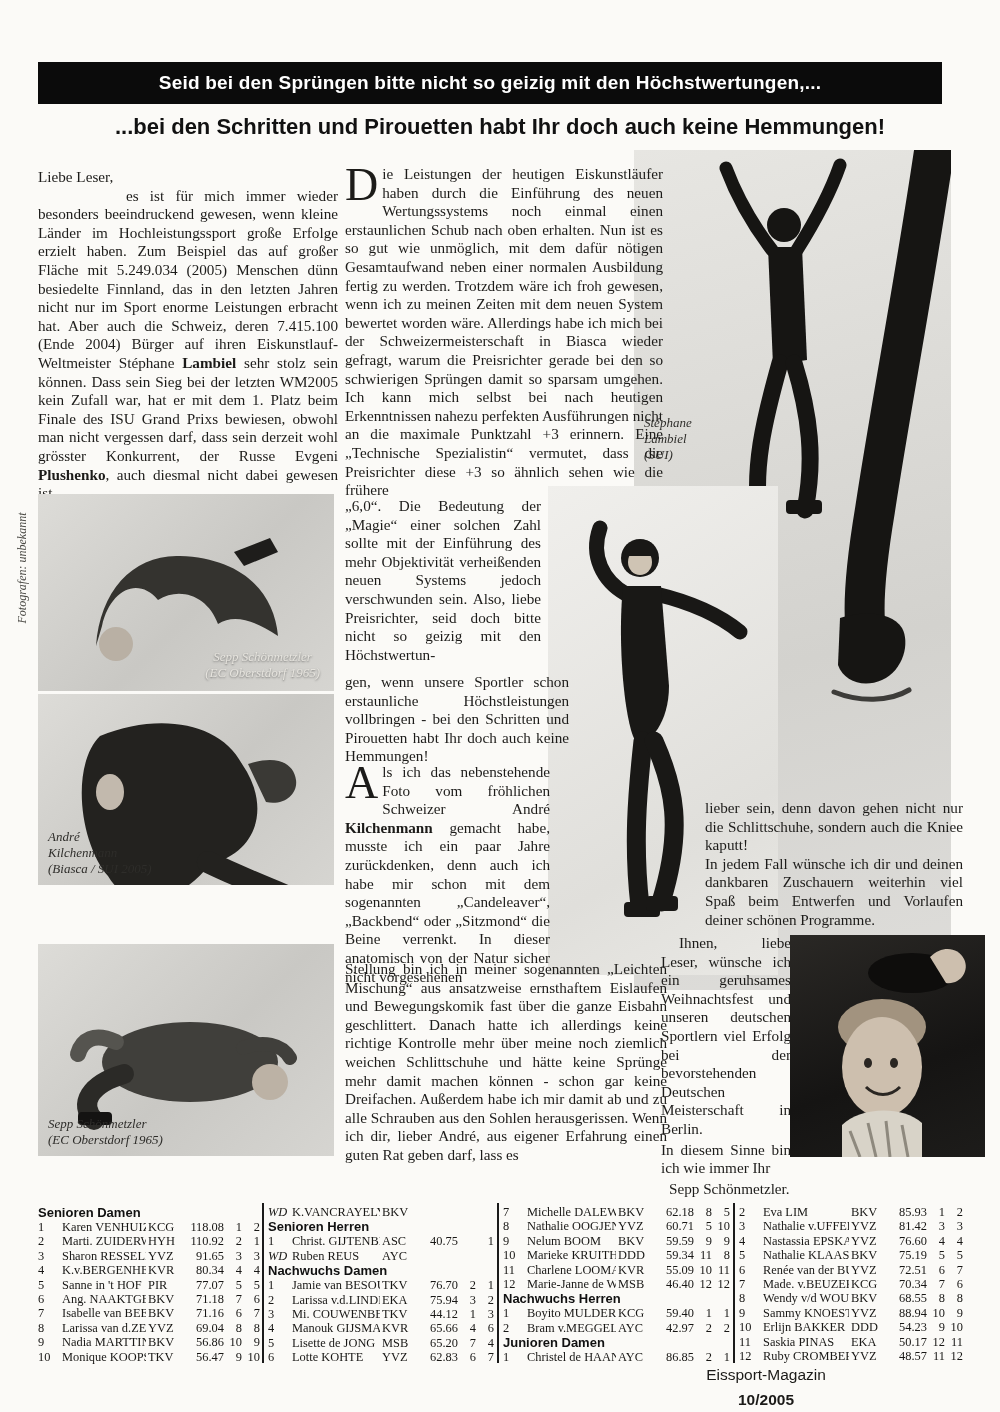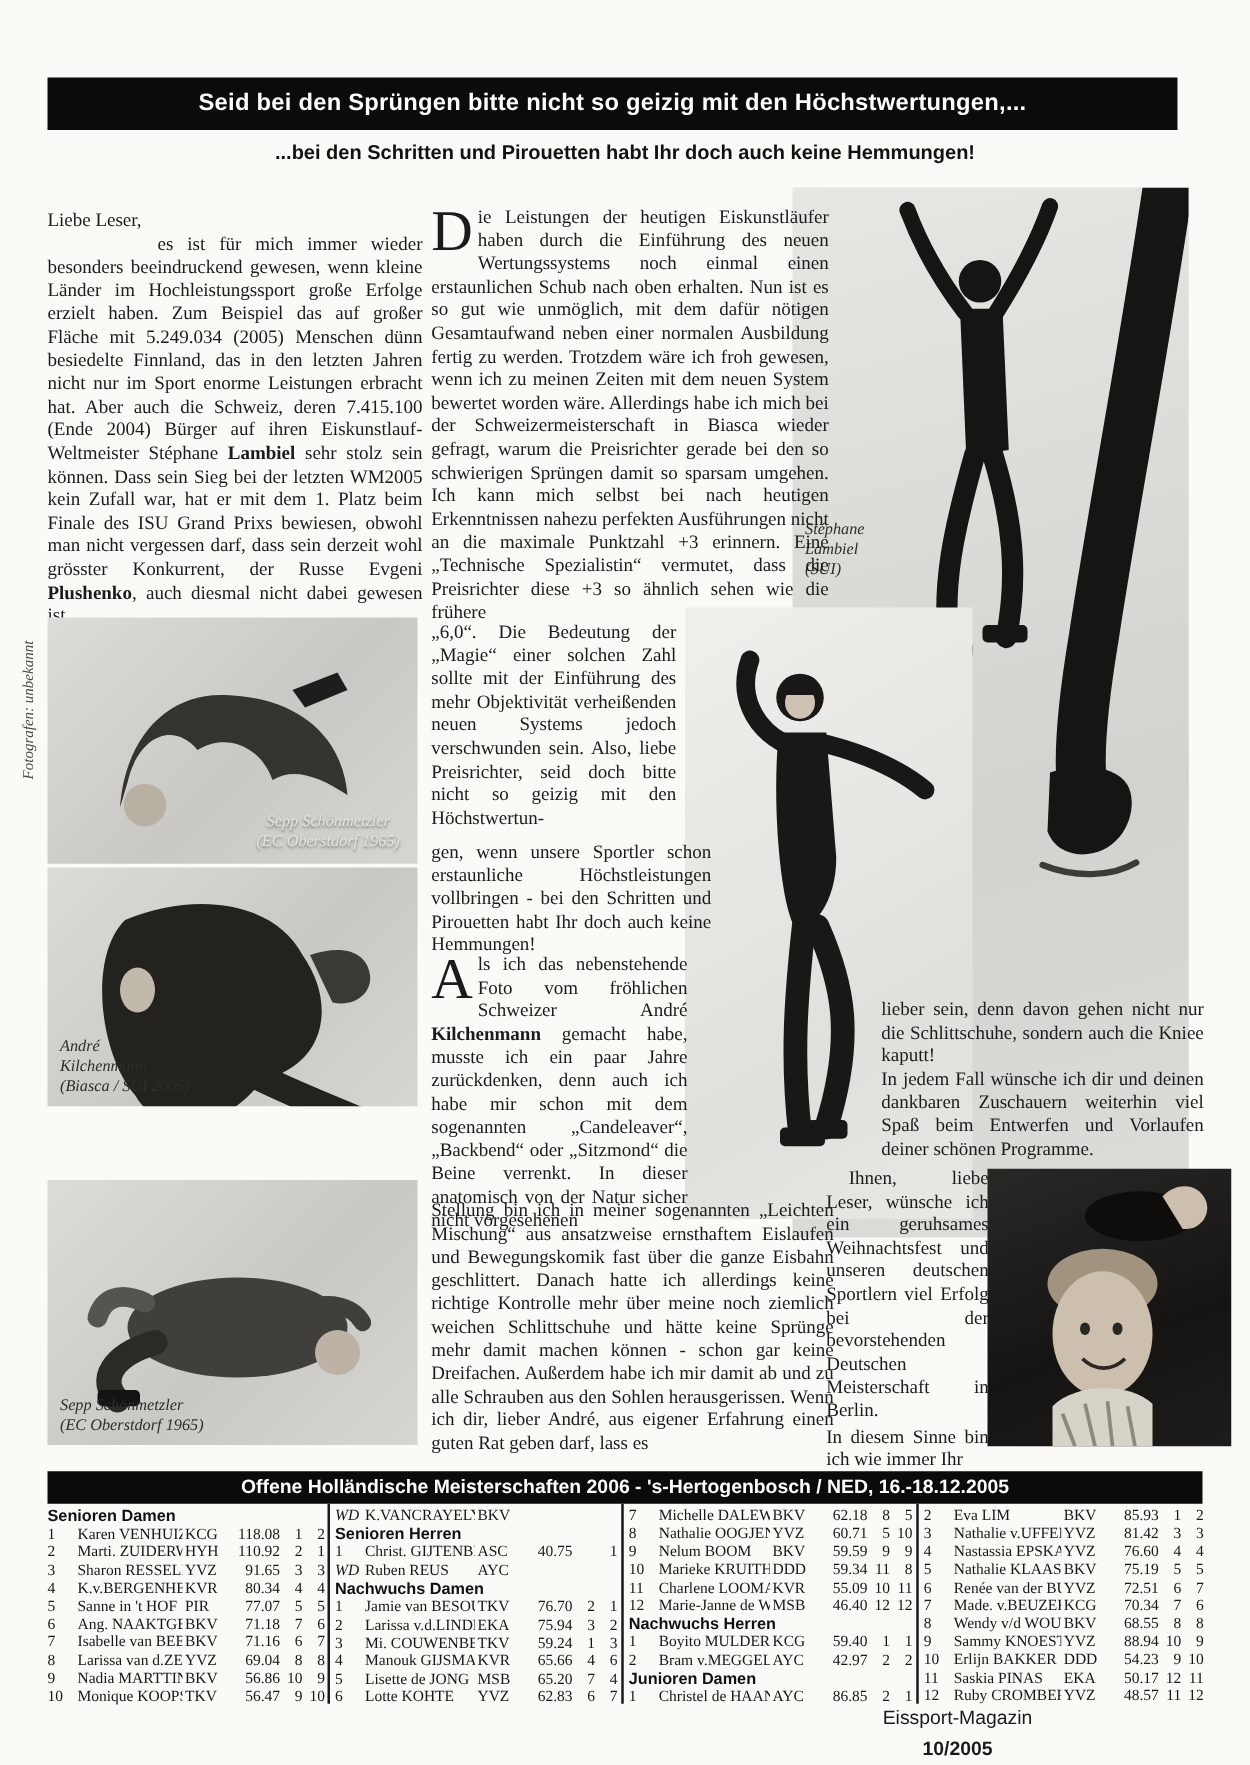--- a/index.html
+++ b/index.html
@@ -4,21 +4,21 @@
 <style>
   html,body{margin:0;padding:0;background:#e9e8e4;}
   .page{position:relative;width:1000px;height:1412px;margin:0 auto;background:#fbfaf7;
         font-family:"Liberation Serif","DejaVu Serif",serif;color:#1c1b19;overflow:hidden;}
   .abs{position:absolute;}
   
   .banner1{left:38px;top:62px;width:904px;height:42px;background:#0b0b0b;color:#fff;
            font-family:"Liberation Sans","DejaVu Sans",sans-serif;font-weight:bold;font-size:19px;
            line-height:42px;text-align:center;letter-spacing:.2px;}
   .banner2{left:38px;top:114px;width:924px;text-align:center;color:#111;
-           font-family:"Liberation Sans","DejaVu Sans",sans-serif;font-weight:bold;font-size:16px;}
+           font-family:"Liberation Sans","DejaVu Sans",sans-serif;font-weight:bold;font-size:22px;}
   
   .sidenote{left:-62px;top:560px;width:170px;height:16px;transform:rotate(-90deg);
             font-style:italic;font-size:12px;color:#4a4944;text-align:center;}
   
   .just{text-align:justify;margin:0;}
   .body-txt{font-size:15.2px;line-height:18.6px;}
   .salut{font-size:15.2px;line-height:18.6px;}
   .indent1{text-indent:88px;}
   .dropcap{float:left;font-size:46px;line-height:36px;padding:2px 4px 0 0;font-weight:normal;}
   .colA{left:38px;top:168px;width:300px;}
@@ -196,23 +196,20 @@
         <path d="M140,22 C152,10 168,12 174,24 C180,36 170,50 156,48 Z" fill="#cdbfae"></path>
         <path d="M52,190 C70,172 112,170 132,188 L132,222 L52,222 Z" fill="#d8d3c8"></path>
         <path d="M60,196 L70,222 M78,188 L86,222 M96,186 L100,222 M112,190 L118,222" stroke="#8e897e" stroke-width="3" fill="none"></path>
         <ellipse cx="78" cy="128" rx="4" ry="5" fill="#2a2622"></ellipse>
         <ellipse cx="104" cy="128" rx="4" ry="5" fill="#2a2622"></ellipse>
         <path d="M76,152 C86,162 100,162 110,152" stroke="#2a2622" stroke-width="3" fill="none"></path>
       </g>
     </svg>
   </div>
 
-  <div class="abs rbanner">
-    <span>Offene Holländische Meisterschaften 2006 - 's-Hertogenbosch / NED, 16.-18.12.2005</span>
-  </div>
 
   <div class="abs tcol tc1">
       <div class="tsec">Senioren Damen</div>
       <div class="trow">
         <span class="t-rank">1</span>
         <span class="t-name">Karen VENHUIZEN</span>
         <span class="t-club">KCG</span>
         <span class="t-score">118.08</span>
         <span class="t-p1">1</span>
         <span class="t-p2">2</span>
@@ -331,21 +328,21 @@
         <span class="t-name">Larissa v.d.LINDEN</span>
         <span class="t-club">EKA</span>
         <span class="t-score">75.94</span>
         <span class="t-p1">3</span>
         <span class="t-p2">2</span>
       </div>
       <div class="trow">
         <span class="t-rank">3</span>
         <span class="t-name">Mi. COUWENBERG</span>
         <span class="t-club">TKV</span>
-        <span class="t-score">59.24</span>
+        <span class="t-score">44.12</span>
         <span class="t-p1">1</span>
         <span class="t-p2">3</span>
       </div>
       <div class="trow">
         <span class="t-rank">4</span>
         <span class="t-name">Manouk GIJSMAN</span>
         <span class="t-club">KVR</span>
         <span class="t-score">65.66</span>
         <span class="t-p1">4</span>
         <span class="t-p2">6</span>

